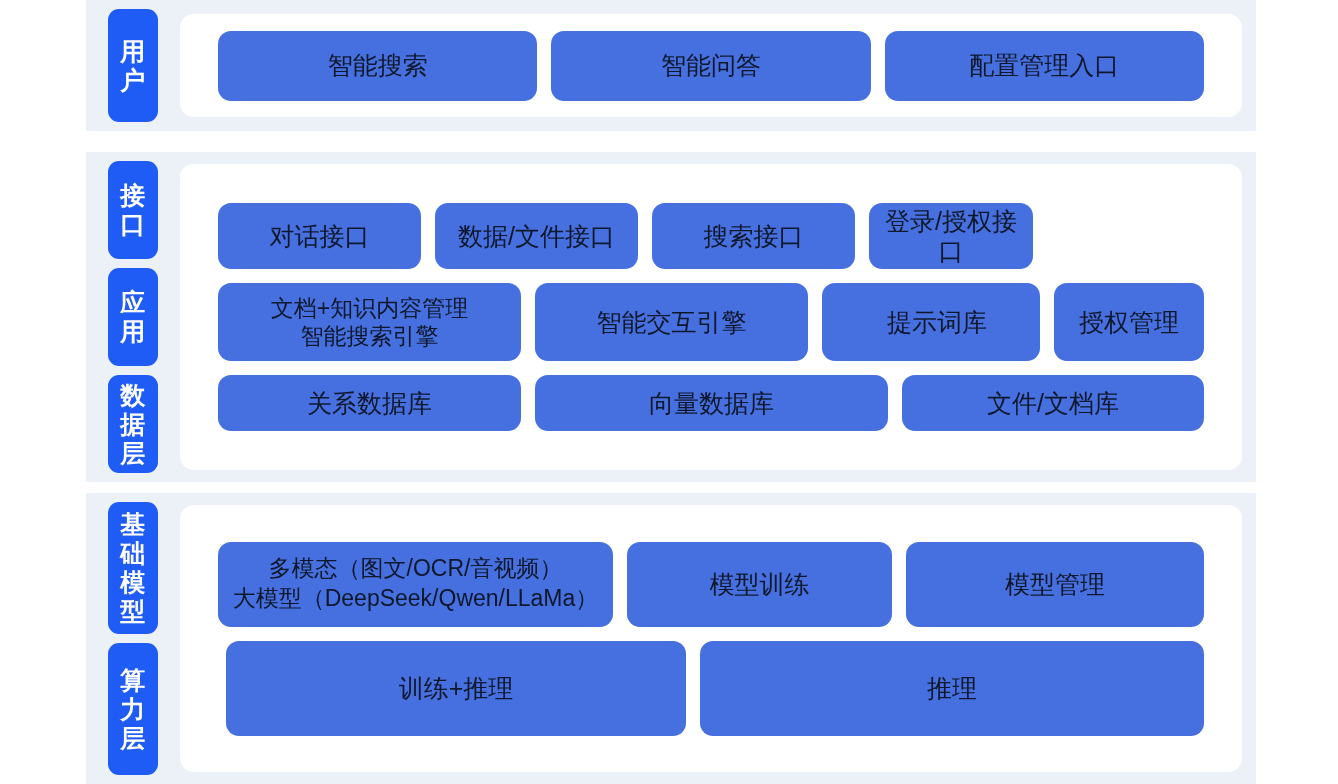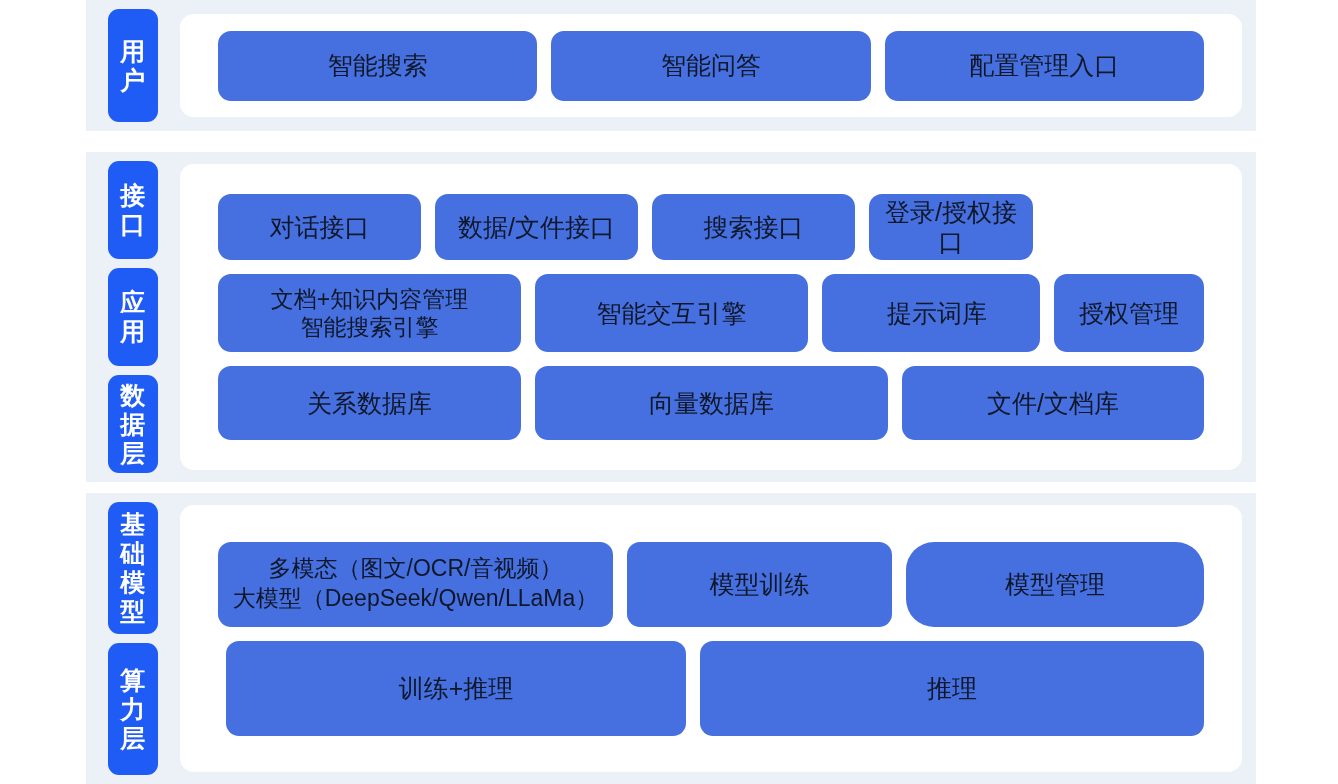--- a/index.html
+++ b/index.html
@@ -101,21 +101,21 @@
     text-align: center;
     font-size: 25px;
     line-height: 1.22;
     padding: 6px 10px;
     box-sizing: border-box;
     white-space: pre-line;
   }
   .row-user .blk   { height: 70px; flex: 1 1 0; }
   .row-api .blk    { height: 66px; }
   .row-app .blk    { height: 78px; }
-  .row-data .blk   { height: 74px; }
+  .row-data .blk   { height: 56px; }
   .row-model .blk  { height: 85px; }
   .row-compute .blk{ height: 95px; }
 
   
   .row-api   .blk:nth-child(1){flex:0 0 203px;}
   .row-api   .blk:nth-child(2){flex:0 0 203px;}
   .row-api   .blk:nth-child(3){flex:0 0 203px;}
   .row-api   .blk:nth-child(4){flex:0 0 164px;}
   .row-api   .blk:nth-child(5){flex:1 1 auto;}
 
@@ -123,21 +123,21 @@
   .row-app   .blk:nth-child(2){flex:0 0 273px;}
   .row-app   .blk:nth-child(3){flex:0 0 218px;padding-left:22px;}
   .row-app   .blk:nth-child(4){flex:1 1 auto;}
 
   .row-data  .blk:nth-child(1){flex:0 0 303px;}
   .row-data  .blk:nth-child(2){flex:0 0 353px;}
   .row-data  .blk:nth-child(3){flex:1 1 auto;}
 
   .row-model .blk:nth-child(1){flex:0 0 395px; font-size:23px; line-height:1.3;}
   .row-model .blk:nth-child(2){flex:0 0 265px;}
-  .row-model .blk:nth-child(3){flex:1 1 auto;border-radius:28px;}
+  .row-model .blk:nth-child(3){flex:1 1 auto;}
 
   .row-compute .blk:nth-child(1){flex:0 0 460px;margin-left:8px;}
   .row-compute .blk:nth-child(2){flex:1 1 auto;}
 </style>
 </head>
 <body>
 
 <div class="canvas">
 
   <div class="band band-user">

